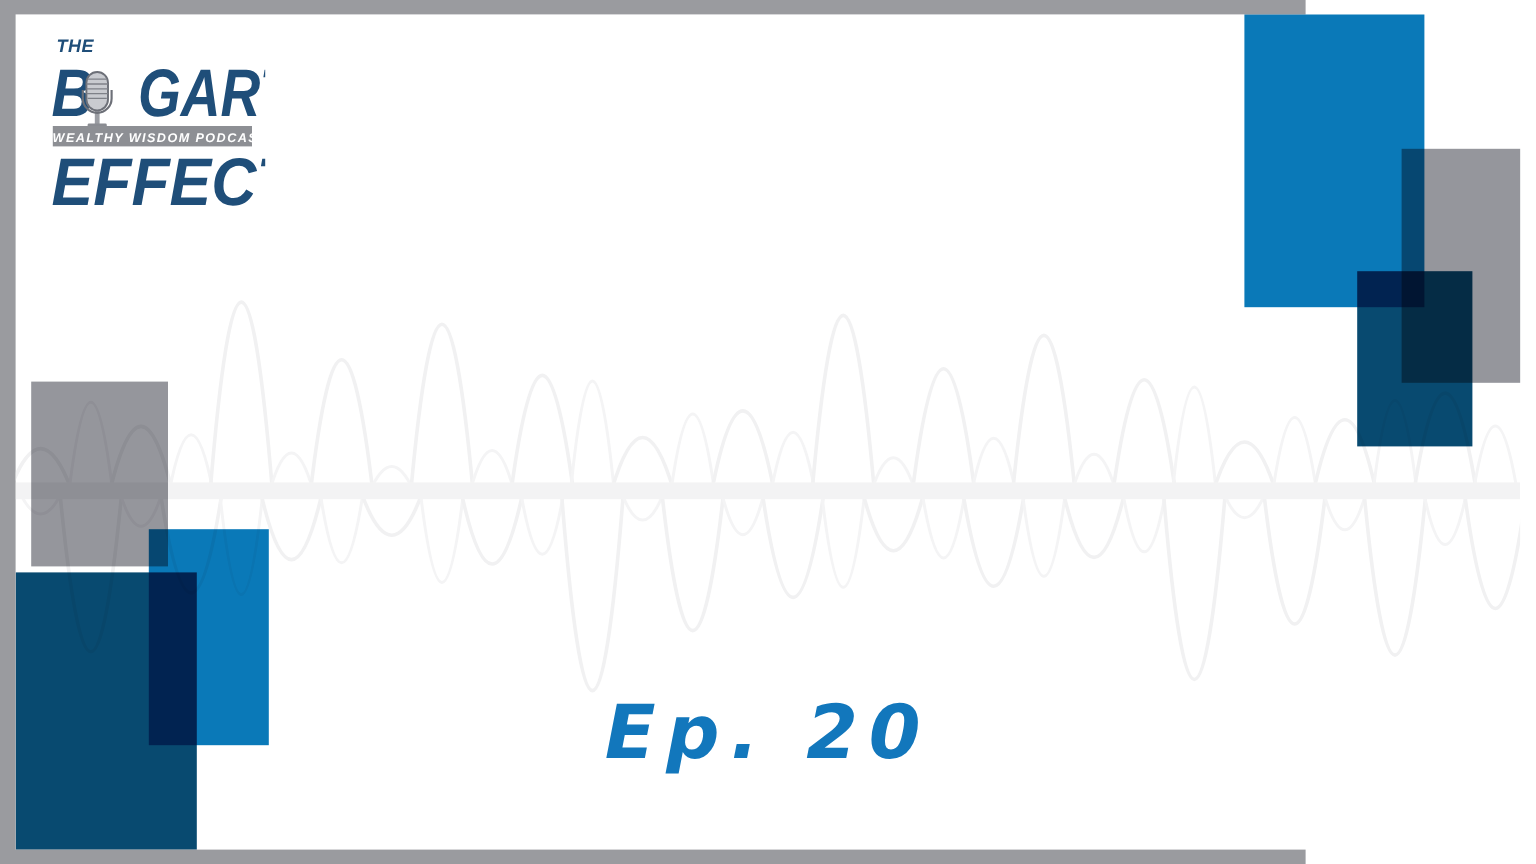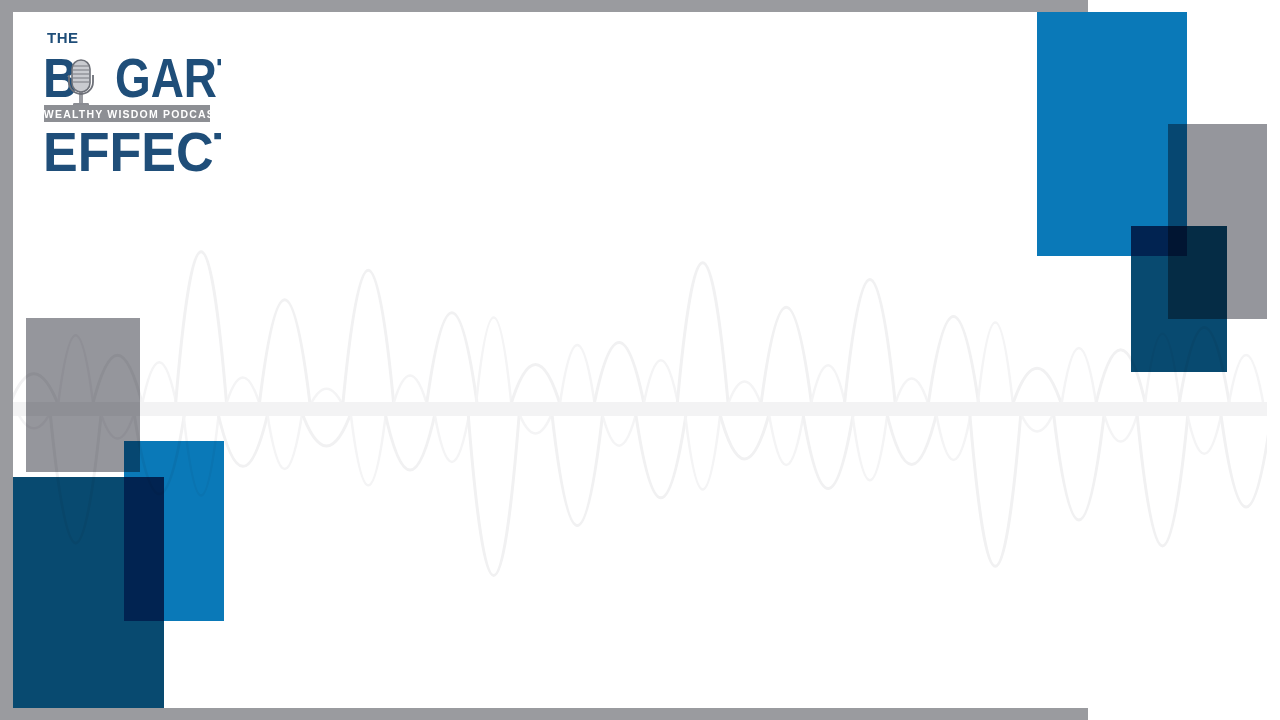--- a/index.html
+++ b/index.html
@@ -14,20 +14,21 @@
     font-family: "Liberation Sans", sans-serif;
   }
 
   
   #cover {
     position: relative;
     width: 1088px;
     height: 720px;
     background: #9a9b9f;
     box-sizing: border-box;
+    font-style: italic;
   }
 
   
   #canvas {
     position: absolute;
     left: 13px;
     top: 12px;
     width: 1254px;
     height: 696px;
     background: #ffffff;
@@ -196,15 +197,16 @@
         </g>
       </g>
 
       <rect x="11" y="80" width="166" height="17" fill="#8d8f94"></rect>
       <text x="94" y="93" text-anchor="middle" font-family="Liberation Sans, sans-serif" font-size="10.5" font-weight="bold" fill="#ffffff" letter-spacing="1.2">A WEALTHY WISDOM PODCAST</text>
 
       <text x="10" y="146" font-family="Liberation Sans Narrow, Liberation Sans, sans-serif" font-size="56" font-weight="bold" fill="#1f4e79" transform="scale(0.93,1)" transform-origin="10 146">EFFECT</text>
     </svg>
 
 
+    <div id="episode-number">Ep. 20</div>
 
   </div>
 </div>
 
 </body></html>

